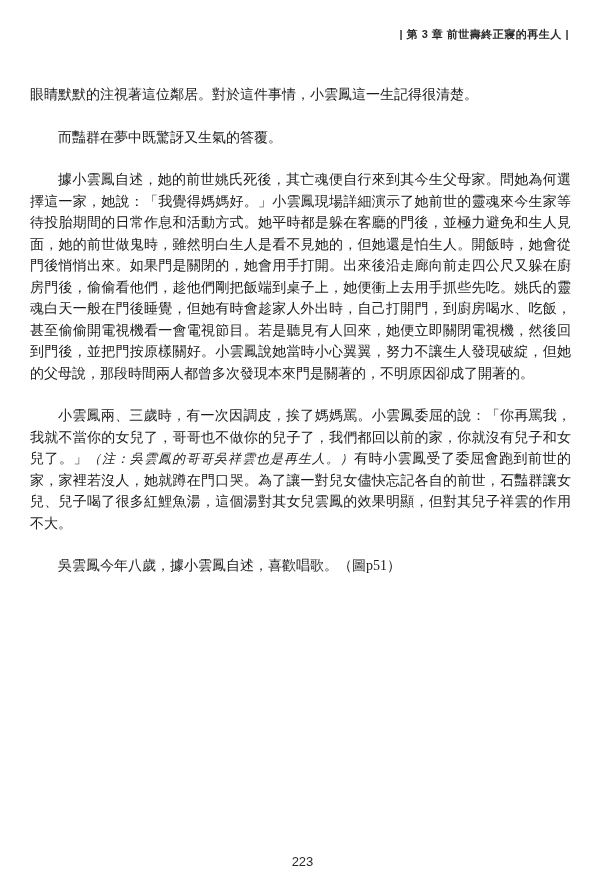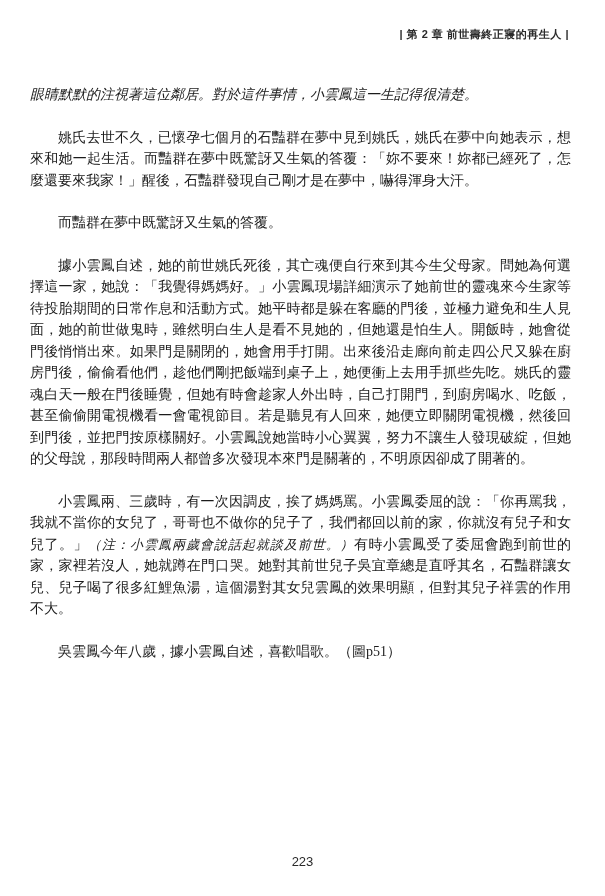--- a/index.html
+++ b/index.html
@@ -36,21 +36,20 @@
     margin: 0 0 21px 0;
     font-size: 14px;
     line-height: 21.5px;
     text-align: justify;
     text-indent: 2em;
     word-break: break-all;
     color: #1b1b1b;
   }
   .para.no-indent {
     text-indent: 0;
-    font-style: italic;
   }
   .kai {
     font-style: italic;
     font-size: 13px;
     letter-spacing: 0.5px;
   }
   .page-number {
     position: absolute;
     bottom: 27px;
     left: 0;
@@ -59,36 +58,35 @@
     font-family: "Liberation Sans", "DejaVu Sans", sans-serif;
     font-size: 13px;
     color: #2a2a2a;
   }
 </style>
 </head>
 <body>
 
 <div class="page">
 
-  <div class="running-header">| 第 2 章 前世壽終正寢的再生人 |</div>
+  <div class="running-header">| 第 3 章 前世壽終正寢的再生人 |</div>
 
   <div class="body-text">
 
     <p class="para no-indent"><span>眼睛默默的注視著這位鄰居。對於這件事情，小雲鳳這一生記得很清楚。</span></p>
 
-    <p class="para"><span>姚氏去世不久，已懷孕七個月的石豔群在夢中見到姚氏，姚氏在夢中向她表示，想來和她一起生活。而豔群在夢中既驚訝又生氣的答覆：「妳不要來！妳都已經死了，怎麼還要來我家！」醒後，石豔群發現自己剛才是在夢中，嚇得渾身大汗。</span></p>
 
 
     <p class="para"><span>而豔群在夢中既驚訝又生氣的答覆。</span></p>
 
     <p class="para"><span>據小雲鳳自述，她的前世姚氏死後，其亡魂便自行來到其今生父母家。問她為何選擇這一家，她說：「我覺得媽媽好。」小雲鳳現場詳細演示了她前世的靈魂來今生家等待投胎期間的日常作息和活動方式。她平時都是躲在客廳的門後，並極力避免和生人見面，她的前世做鬼時，雖然明白生人是看不見她的，但她還是怕生人。開飯時，她會從門後悄悄出來。如果門是關閉的，她會用手打開。出來後沿走廊向前走四公尺又躲在廚房門後，偷偷看他們，趁他們剛把飯端到桌子上，她便衝上去用手抓些先吃。姚氏的靈魂白天一般在門後睡覺，但她有時會趁家人外出時，自己打開門，到廚房喝水、吃飯，甚至偷偷開電視機看一會電視節目。若是聽見有人回來，她便立即關閉電視機，然後回到門後，並把門按原樣關好。小雲鳳說她當時小心翼翼，努力不讓生人發現破綻，但她的父母說，那段時間兩人都曾多次發現本來門是關著的，不明原因卻成了開著的。</span></p>
 
 
 
-    <p class="para"><span>小雲鳳兩、三歲時，有一次因調皮，挨了媽媽罵。小雲鳳委屈的說：「你再罵我，我就不當你的女兒了，哥哥也不做你的兒子了，我們都回以前的家，你就沒有兒子和女兒了。」</span><span class="kai">（注：小雲鳳兩歲會說話起就談及前世。）</span><span>有時小雲鳳受了委屈會跑到前世的家，家裡若沒人，她就蹲在門口哭。她對其前世兒子吳宜章總是直呼其名，石豔群讓女兒、兒子喝了很多紅鯉魚湯，這個湯對其女兒雲鳳的效果明顯，但對其兒子祥雲的作用不大。</span></p>
+    <p class="para"><span>小雲鳳兩、三歲時，有一次因調皮，挨了媽媽罵。小雲鳳委屈的說：「你再罵我，我就不當你的女兒了，哥哥也不做你的兒子了，我們都回以前的家，你就沒有兒子和女兒了。」</span><span class="kai">（注：吳雲鳳的哥哥吳祥雲也是再生人。）</span><span>有時小雲鳳受了委屈會跑到前世的家，家裡若沒人，她就蹲在門口哭。為了讓一對兒女儘快忘記各自的前世，石豔群讓女兒、兒子喝了很多紅鯉魚湯，這個湯對其女兒雲鳳的效果明顯，但對其兒子祥雲的作用不大。</span></p>
 
     <p class="para"><span>吳雲鳳今年八歲，據小雲鳳自述，喜歡唱歌。（圖p51）</span></p>
 
   </div>
 
   <div class="page-number">223</div>
 
 </div>
 
 </body></html>

